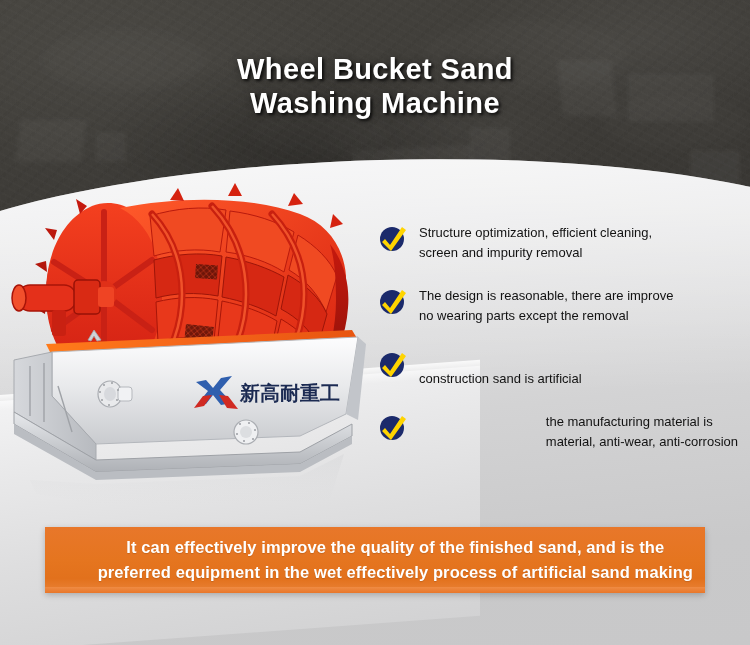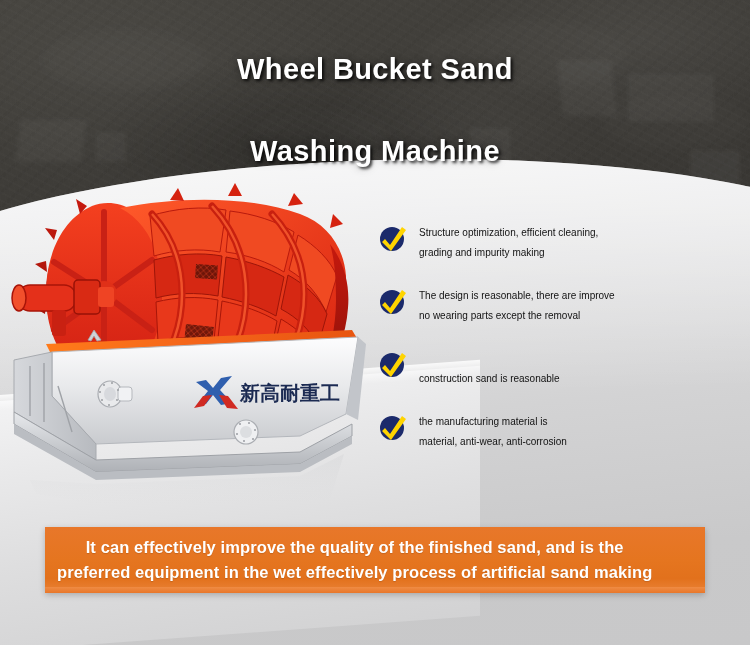--- a/index.html
+++ b/index.html
@@ -86,60 +86,60 @@
     position:absolute; left:0; right:0; top:52px;
     text-align:center;
     color:#ffffff;
     font-weight:bold;
     font-size:29px;
     line-height:34px;
     letter-spacing:.4px;
     text-shadow:2px 2px 3px rgba(0,0,0,.75), 0 0 10px rgba(0,0,0,.4);
     z-index:30;
   }
-  .title .l2 { display:block;margin-top:48px; }
+  .title .l2 { display:block; }
 
   
   .machine { position:absolute; left:0; top:144px; width:400px; height:360px; z-index:18; }
   .machine svg { display:block; }
 
   
   .features {
     position:absolute; left:378px; top:222px; width:360px;
     z-index:30;
   }
   .feature {
     display:flex; align-items:flex-start;
     margin-bottom:22px;
   }
-  .feature:last-child { margin-bottom:0; }
+  .feature:last-child { margin-bottom:0;justify-content:space-between; }
   .check {
     flex:0 0 auto;
     width:30px; height:30px;
     margin-right:11px; margin-top:1px;
     position:relative;
   }
   .check svg { display:block; }
   .feat-text {
-    font-size:10px;
+    font-size:13px;
     line-height:20px;
     color:#121212;
     font-weight:400;
     padding-top:1px;
     max-width:316px;
   }
 
   
   .footer {
     position:absolute;
     left:45px; top:527px;
     width:660px; height:66px;
     background:linear-gradient(180deg,#e8772a 0%, #e5751f 52%, #e2711c 78%, #ea8338 100%);
     box-shadow:0 2px 6px rgba(0,0,0,.22);
-    display:flex; align-items:center; justify-content:flex-start;
+    display:flex; align-items:center; justify-content:flex-end;
     z-index:30;
   }
   .footer-inner {
     text-align:center;
     color:#ffffff;
     font-weight:bold;
     font-size:16.5px;
     line-height:25px;
     letter-spacing:.1px;
     padding:0 12px;
@@ -383,21 +383,21 @@
     <div class="feature">
       <span class="check">
         <svg width="30" height="30" viewBox="0 0 30 30" xmlns="http://www.w3.org/2000/svg">
           <circle cx="14" cy="16" r="12" fill="#1b2a6b"></circle>
           <path d="M7 16 l5 6 l12 -18 l4 3 l-15 21 l-9 -9 Z" fill="#ffd400"></path>
         </svg>
       </span>
       <span class="feat-text">
         <span>Structure optimization, efficient cleaning,</span>
         <br>
-        <span>grading and impurity making</span>
+        <span>screen and impurity removal</span>
       </span>
     </div>
 
     <div class="feature">
       <span class="check">
         <svg width="30" height="30" viewBox="0 0 30 30" xmlns="http://www.w3.org/2000/svg">
           <circle cx="14" cy="16" r="12" fill="#1b2a6b"></circle>
           <path d="M7 16 l5 6 l12 -18 l4 3 l-15 21 l-9 -9 Z" fill="#ffd400"></path>
         </svg>
       </span>
@@ -410,21 +410,21 @@
 
     <div class="feature">
       <span class="check">
         <svg width="30" height="30" viewBox="0 0 30 30" xmlns="http://www.w3.org/2000/svg">
           <circle cx="14" cy="16" r="12" fill="#1b2a6b"></circle>
           <path d="M7 16 l5 6 l12 -18 l4 3 l-15 21 l-9 -9 Z" fill="#ffd400"></path>
         </svg>
       </span>
       <span class="feat-text">
         <br>
-        <span>construction sand is reasonable</span>
+        <span>construction sand is artificial</span>
       </span>
     </div>
 
     <div class="feature">
       <span class="check">
         <svg width="30" height="30" viewBox="0 0 30 30" xmlns="http://www.w3.org/2000/svg">
           <circle cx="14" cy="16" r="12" fill="#1b2a6b"></circle>
           <path d="M7 16 l5 6 l12 -18 l4 3 l-15 21 l-9 -9 Z" fill="#ffd400"></path>
         </svg>
       </span>

